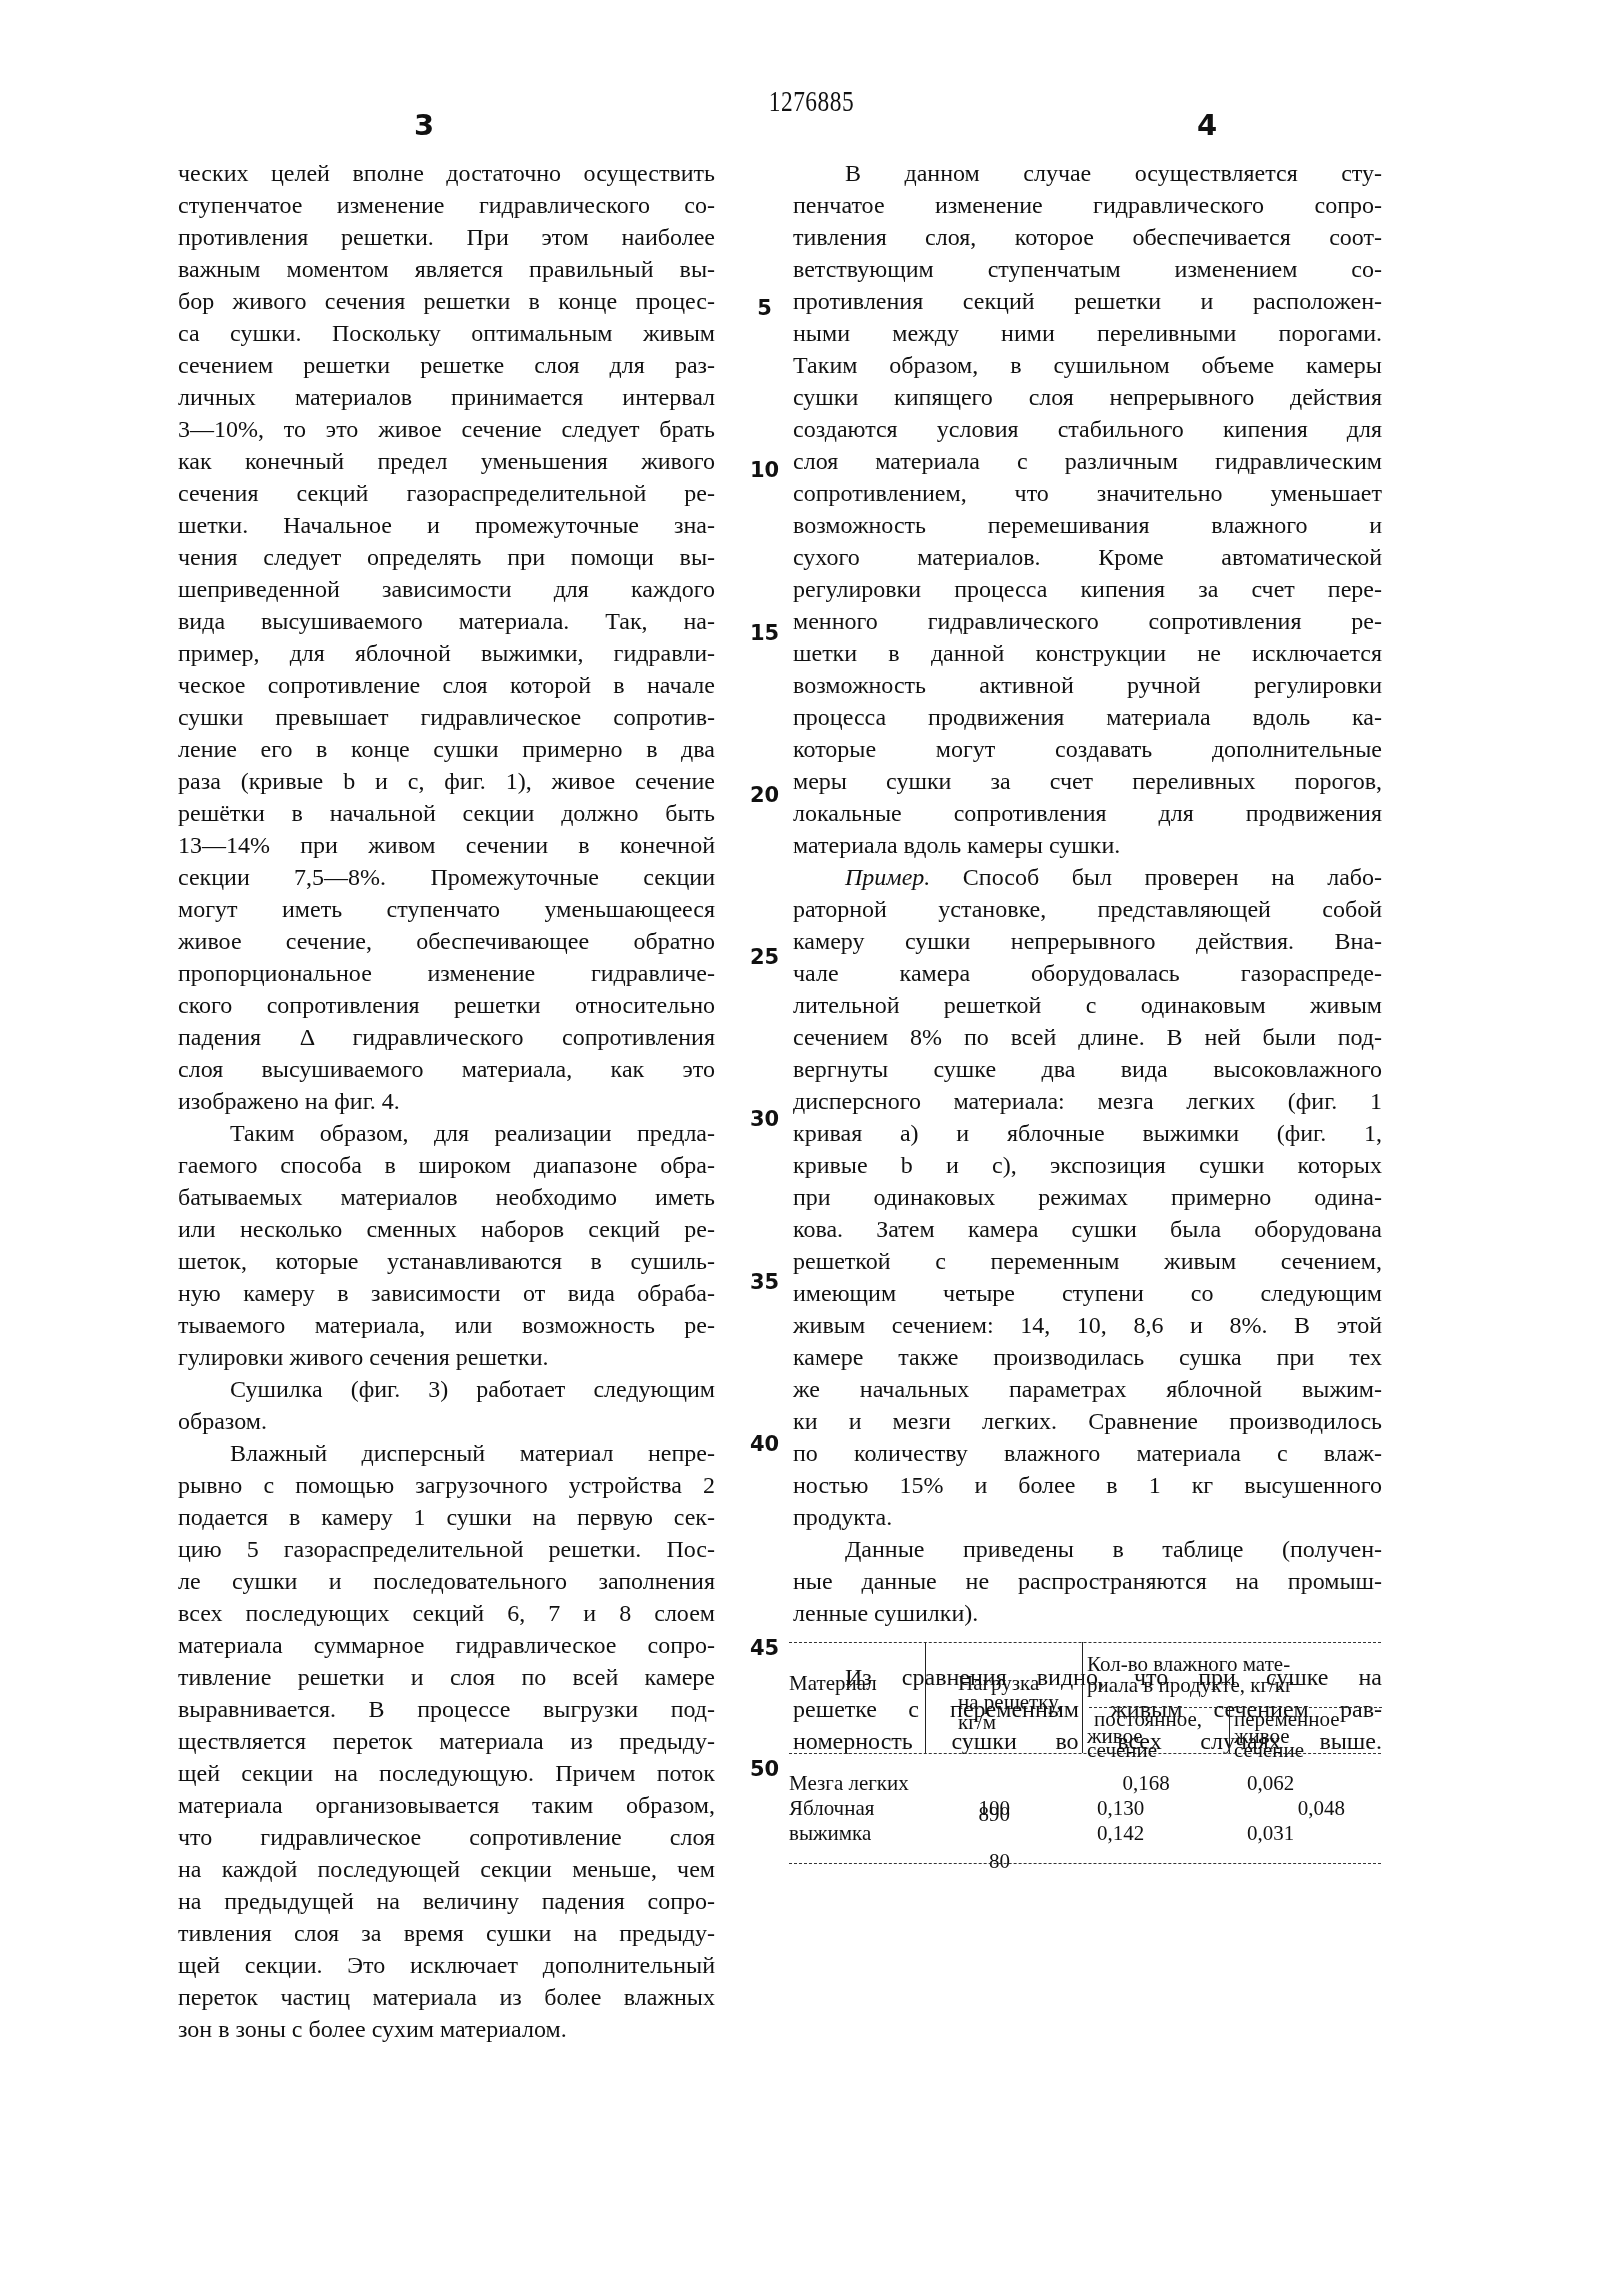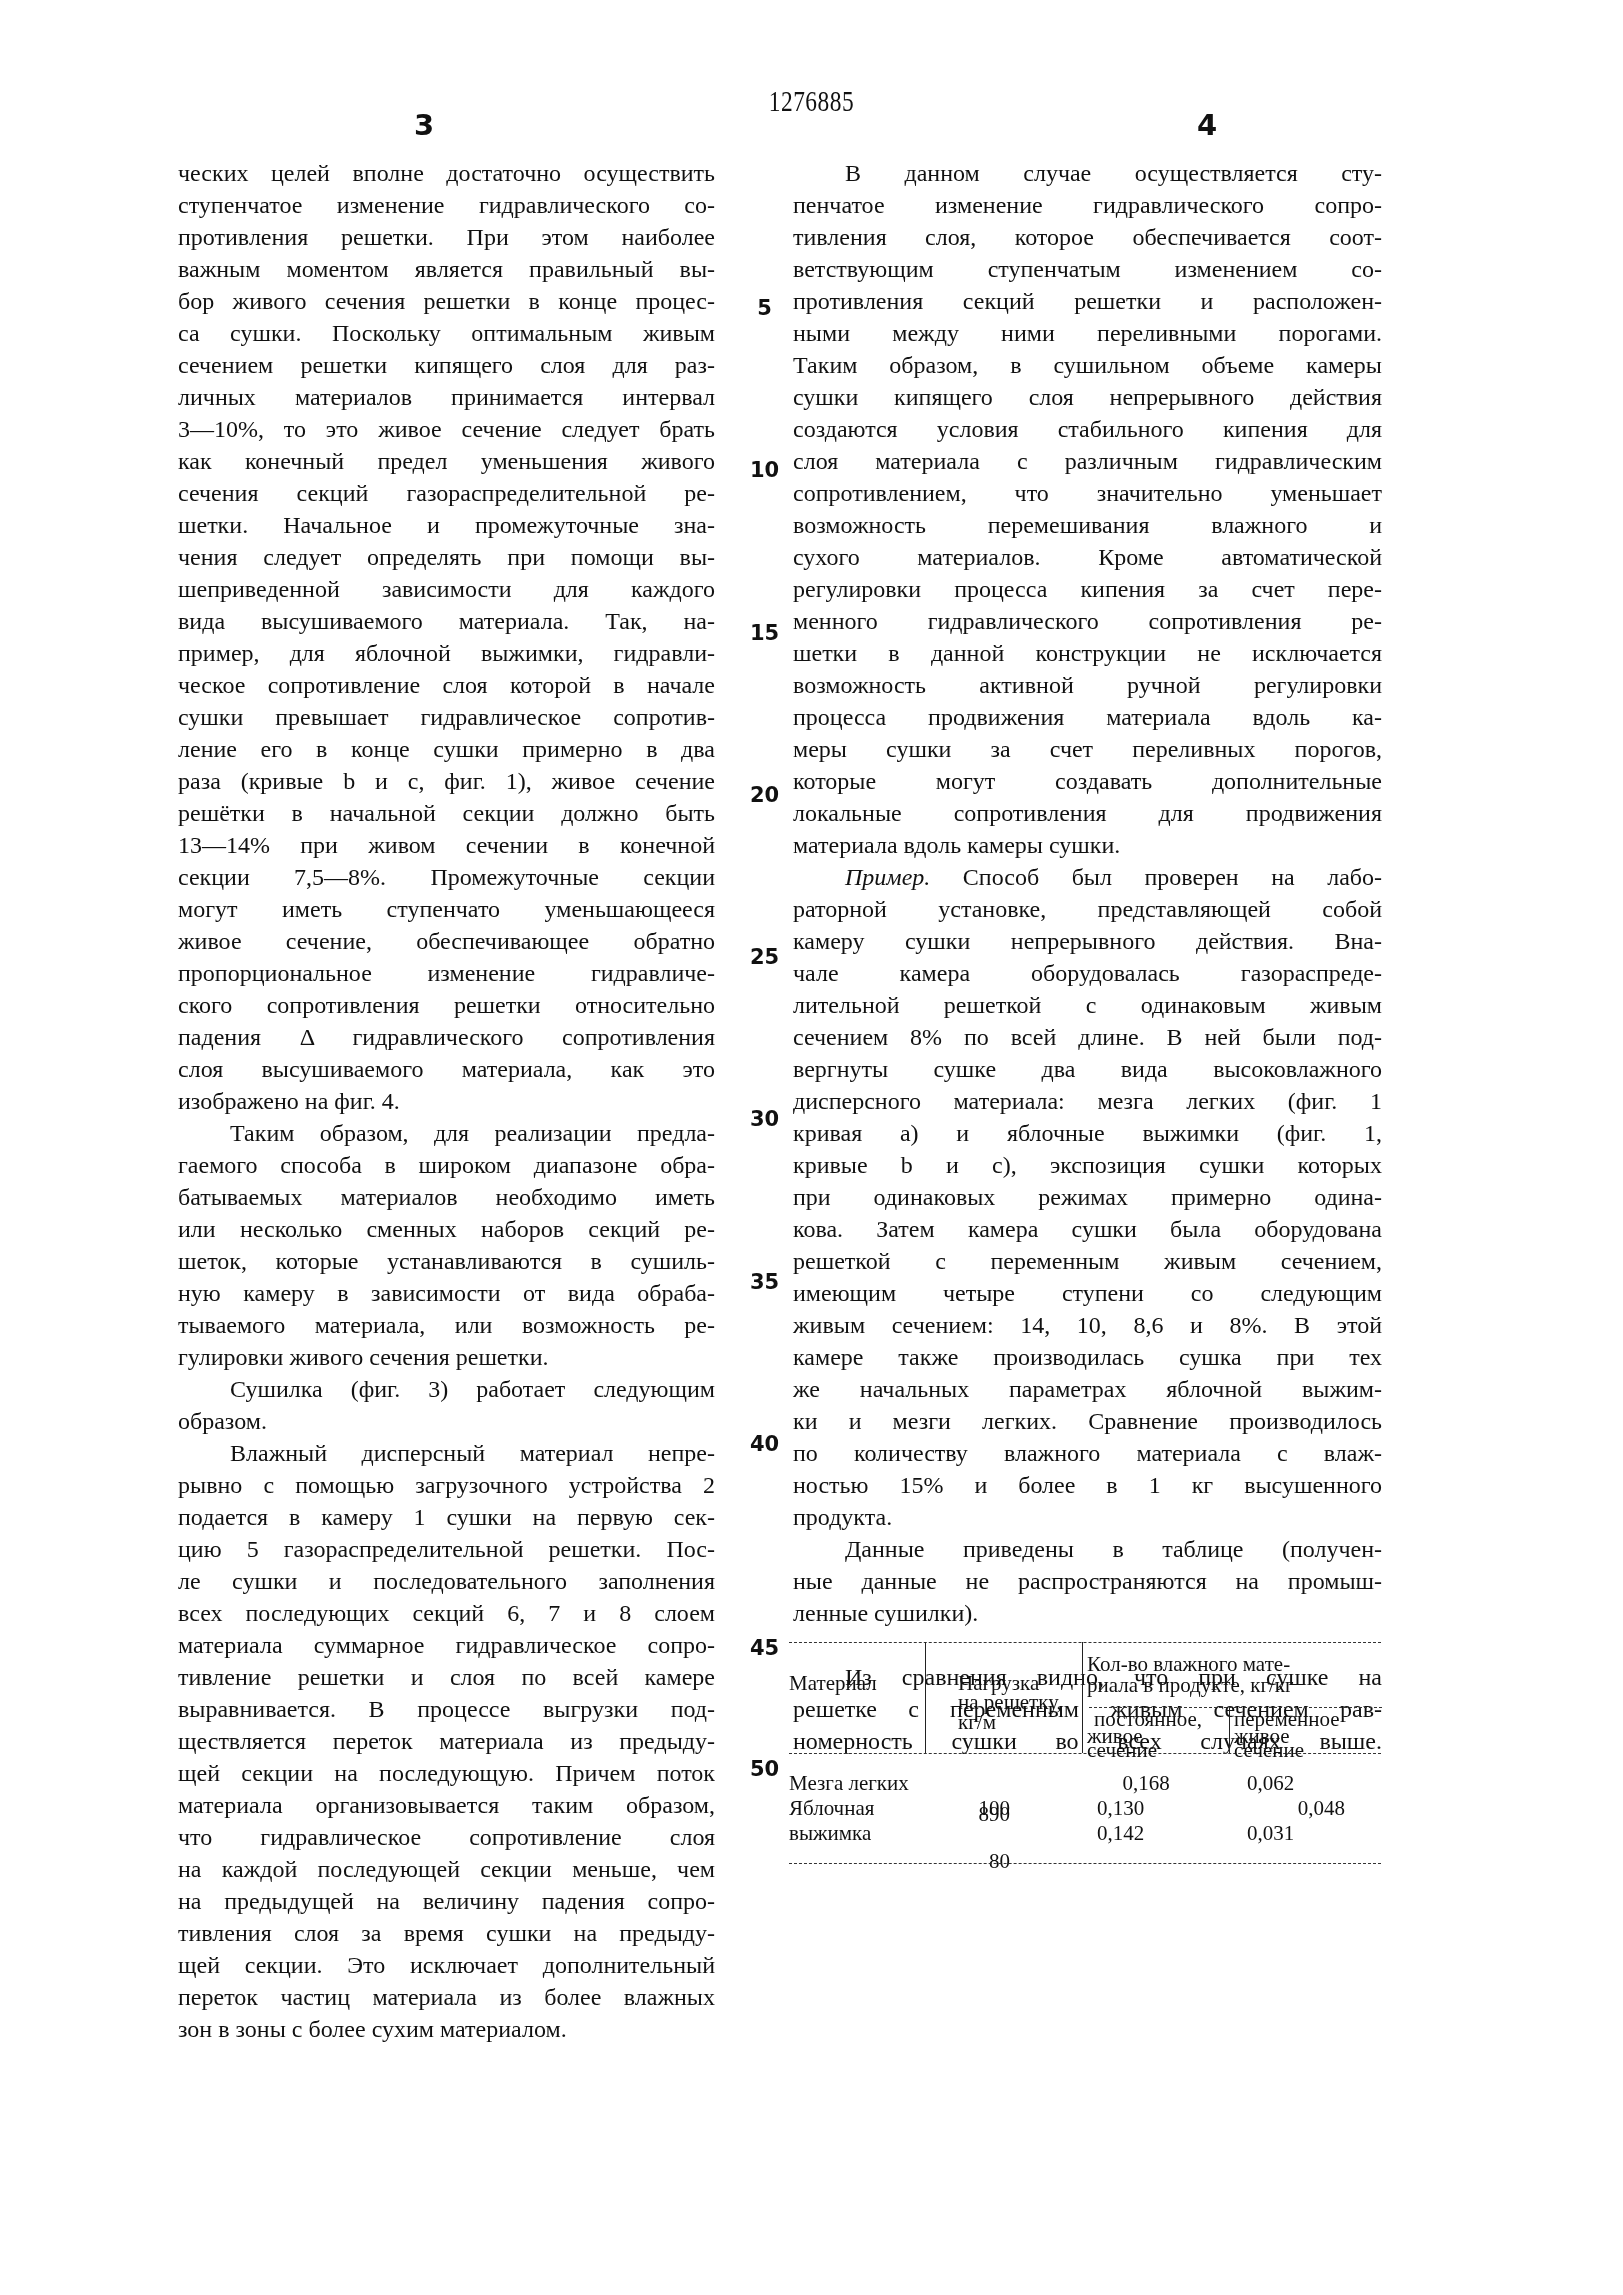--- a/index.html
+++ b/index.html
@@ -57,21 +57,21 @@
 <div class="page-num left">3</div>
 <div class="page-num right">4</div>
 
 <div id="left-col" class="column left">
     <span class="line">ческих целей вполне достаточно осуществить</span>
     <span class="line">ступенчатое изменение гидравлического со-</span>
     <span class="line">противления решетки. При этом наиболее</span>
     <span class="line">важным моментом является правильный вы-</span>
     <span class="line">бор живого сечения решетки в конце процес-</span>
     <span class="line">са сушки. Поскольку оптимальным живым</span>
-    <span class="line">сечением решетки кипящего слоя для раз-</span>
+    <span class="line">сечением решетки решетке слоя для раз-</span>
     <span class="line">личных материалов принимается интервал</span>
     <span class="line">3—10%, то это живое сечение следует брать</span>
     <span class="line">как конечный предел уменьшения живого</span>
     <span class="line">сечения секций газораспределительной ре-</span>
     <span class="line">шетки. Начальное и промежуточные зна-</span>
     <span class="line">чения следует определять при помощи вы-</span>
     <span class="line">шеприведенной зависимости для каждого</span>
     <span class="line">вида высушиваемого материала. Так, на-</span>
     <span class="line">пример, для яблочной выжимки, гидравли-</span>
     <span class="line">ческое сопротивление слоя которой в начале</span>
@@ -130,22 +130,22 @@
     <span class="line">создаются условия стабильного кипения для</span>
     <span class="line">слоя материала с различным гидравлическим</span>
     <span class="line">сопротивлением, что значительно уменьшает</span>
     <span class="line">возможность перемешивания влажного и</span>
     <span class="line">сухого материалов. Кроме автоматической</span>
     <span class="line">регулировки процесса кипения за счет пере-</span>
     <span class="line">менного гидравлического сопротивления ре-</span>
     <span class="line">шетки в данной конструкции не исключается</span>
     <span class="line">возможность активной ручной регулировки</span>
     <span class="line">процесса продвижения материала вдоль ка-</span>
+    <span class="line">которые могут создавать дополнительные</span>
     <span class="line">меры сушки за счет переливных порогов,</span>
-    <span class="line">которые могут создавать дополнительные</span>
     <span class="line">локальные сопротивления для продвижения</span>
     <span class="line last">материала вдоль камеры сушки.</span>
     <span class="line indent"><span class="italic">Пример. </span>Способ был проверен на лабо-</span>
     <span class="line">раторной установке, представляющей собой</span>
     <span class="line">камеру сушки непрерывного действия. Вна-</span>
     <span class="line">чале камера оборудовалась газораспреде-</span>
     <span class="line">лительной решеткой с одинаковым живым</span>
     <span class="line">сечением 8% по всей длине. В ней были под-</span>
     <span class="line">вергнуты сушке два вида высоковлажного</span>
     <span class="line">дисперсного материала: мезга легких (фиг. 1</span>

